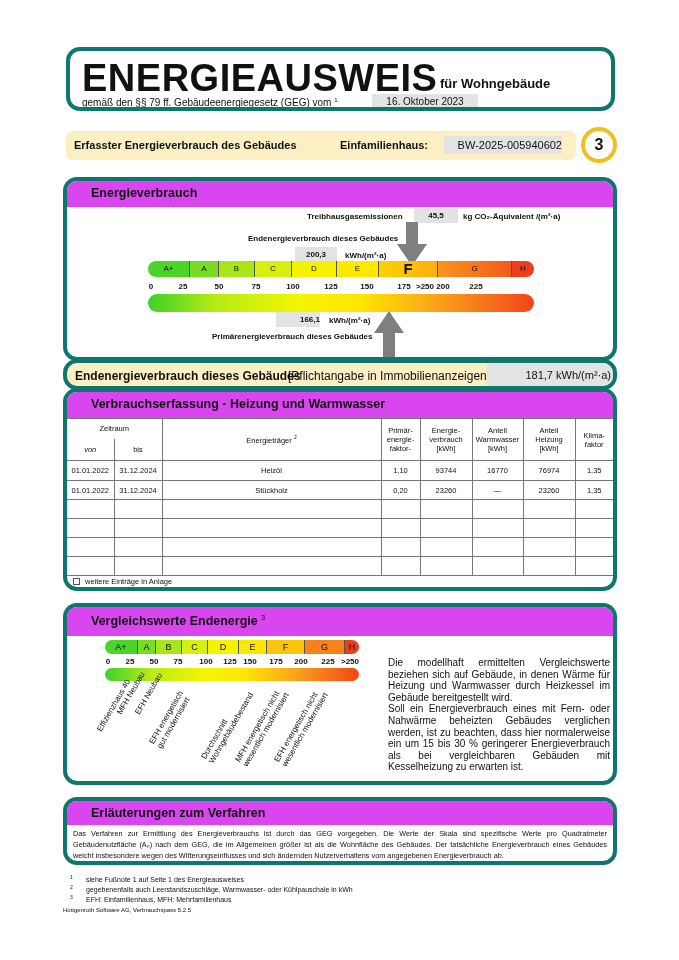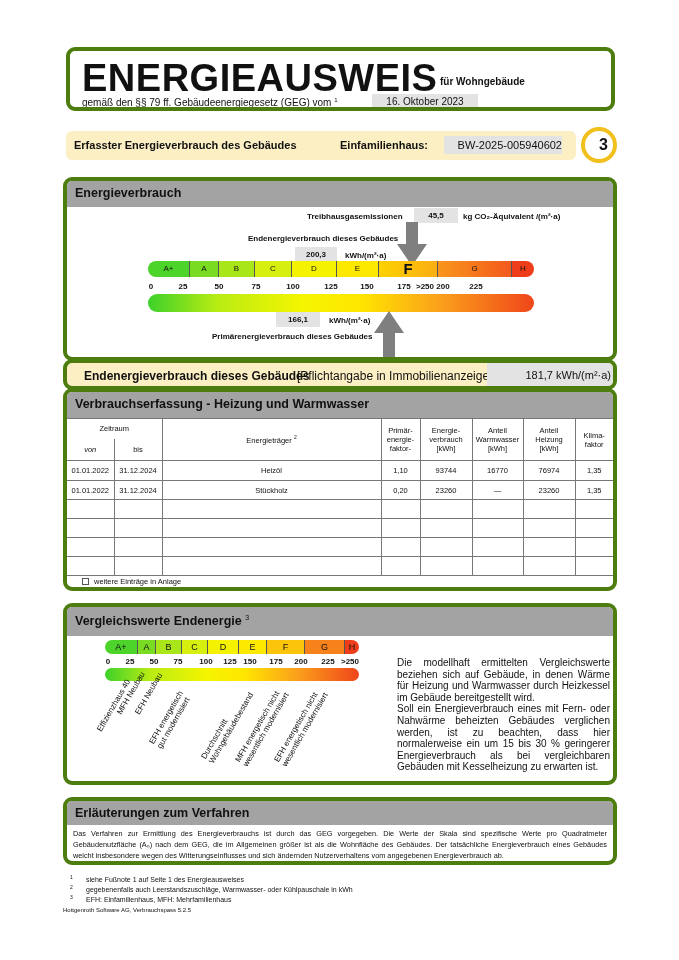--- a/index.html
+++ b/index.html
@@ -1,23 +1,23 @@
 <!DOCTYPE html>
 <html><head>
 <meta charset="utf-8">
 <style>
   * { box-sizing: border-box; margin: 0; padding: 0; }
   body { width: 679px; height: 960px; background: #fff; font-family: "Liberation Sans", sans-serif; color: #111; position: relative; overflow: hidden; }
-  .abs { position: absolute; padding-left: 9px; }
-  .box { position: absolute; border: 4px solid #4d7c0f; border-radius: 9px; background: #fff; overflow: hidden; }
-  .boxhead { background: #a3a3a3; font-weight: bold; font-size: 12.5px; padding: 5px 8px; height: 26px; }
+  .abs { position: absolute; }
+  .box { position: absolute; border: 4px solid #0f766e; border-radius: 14px; background: #fff; overflow: hidden; }
+  .boxhead { background: #d946ef; font-weight: bold; font-size: 12.5px; padding: 5px 24px; height: 26px; }
   .grey { background: #e3e3e3; }
   .title { left: 66px; top: 47px; width: 549px; height: 64px; }
   .title .big { position: absolute; left: 12px; top: 6px; font-size: 38px; font-weight: bold; letter-spacing: 0.5px; }
-  .title .sub { position: absolute; left: 370px; top: 25px; font-size: 10px; font-weight: bold; }
+  .title .sub { position: absolute; left: 370px; top: 25px; font-size: 13px; font-weight: bold; }
   .title .law { position: absolute; left: 12px; top: 46px; font-size: 10px; }
   .title .law sup { font-size: 6px; }
   .title .date { position: absolute; left: 302px; top: 43px; width: 106px; height: 15px; font-size: 10px; text-align: center; line-height: 15px; }
   .reg { left: 66px; top: 131px; width: 510px; height: 29px; background: #fcefc4; border-radius: 6px; }
   .reg .l { position: absolute; left: 8px; top: 8px; font-size: 11px; font-weight: bold; }
   .reg .rl { position: absolute; left: 274px; top: 8px; font-size: 11px; font-weight: bold; }
   .reg .rv { position: absolute; left: 378px; top: 5px; width: 118px; height: 18px; font-size: 11px; text-align: right; line-height: 18px; }
   .circle { left: 581px; top: 127px; width: 36px; height: 36px; border: 4px solid #f2c01c; border-radius: 50%; font-weight: bold; font-size: 16px; text-align: center; line-height: 28px; }
   .bar { position: absolute; height: 16px; border-radius: 8px; display: flex; overflow: hidden; }
   .seg { height: 100%; border-right: 1px solid #555; font-size: 8px; text-align: center; line-height: 16px; }
@@ -81,21 +81,21 @@
   <div class="tick" style="left:189px;top:101px;">75</div>
   <div class="tick" style="left:226px;top:101px;">100</div>
   <div class="tick" style="left:264px;top:101px;">125</div>
   <div class="tick" style="left:300px;top:101px;">150</div>
   <div class="tick" style="left:337px;top:101px;">175</div>
   <div class="tick" style="left:358px;top:101px;">&gt;250</div>
   <div class="tick" style="left:376px;top:101px;">200</div>
   <div class="tick" style="left:409px;top:101px;">225</div>
 
   <div class="grad" style="left:81px;top:113px;width:386px;height:18px;"></div>
-  <div class="valbox grey" style="left:209px;top:131px;width:44px;">166,1</div>
+  <div class="valbox grey" style="left:209px;top:131px;width:44px;text-align:right;">166,1</div>
   <div class="small" style="left:262px;top:135px;">kWh/(m²·a)</div>
   <div class="small" style="left:145px;top:151px;">Primärenergieverbrauch dieses Gebäudes</div>
   <svg class="arrow-down" style="left:307px;top:130px;" width="30" height="48">
     <polygon points="15,0 30,22 21,22 21,48 9,48 9,22 0,22" fill="#7f7f7f"></polygon>
   </svg>
 </div>
 
 <div class="box" style="left:63px;top:359px;width:554px;height:31px;background:#fcefc4;">
   <div class="abs" style="left:8px;top:6px;font-size:12px;font-weight:bold;">Endenergieverbrauch dieses Gebäudes</div>
   <div class="abs" style="left:221px;top:6px;font-size:12px;">[Pflichtangabe in Immobilienanzeigen]</div>

